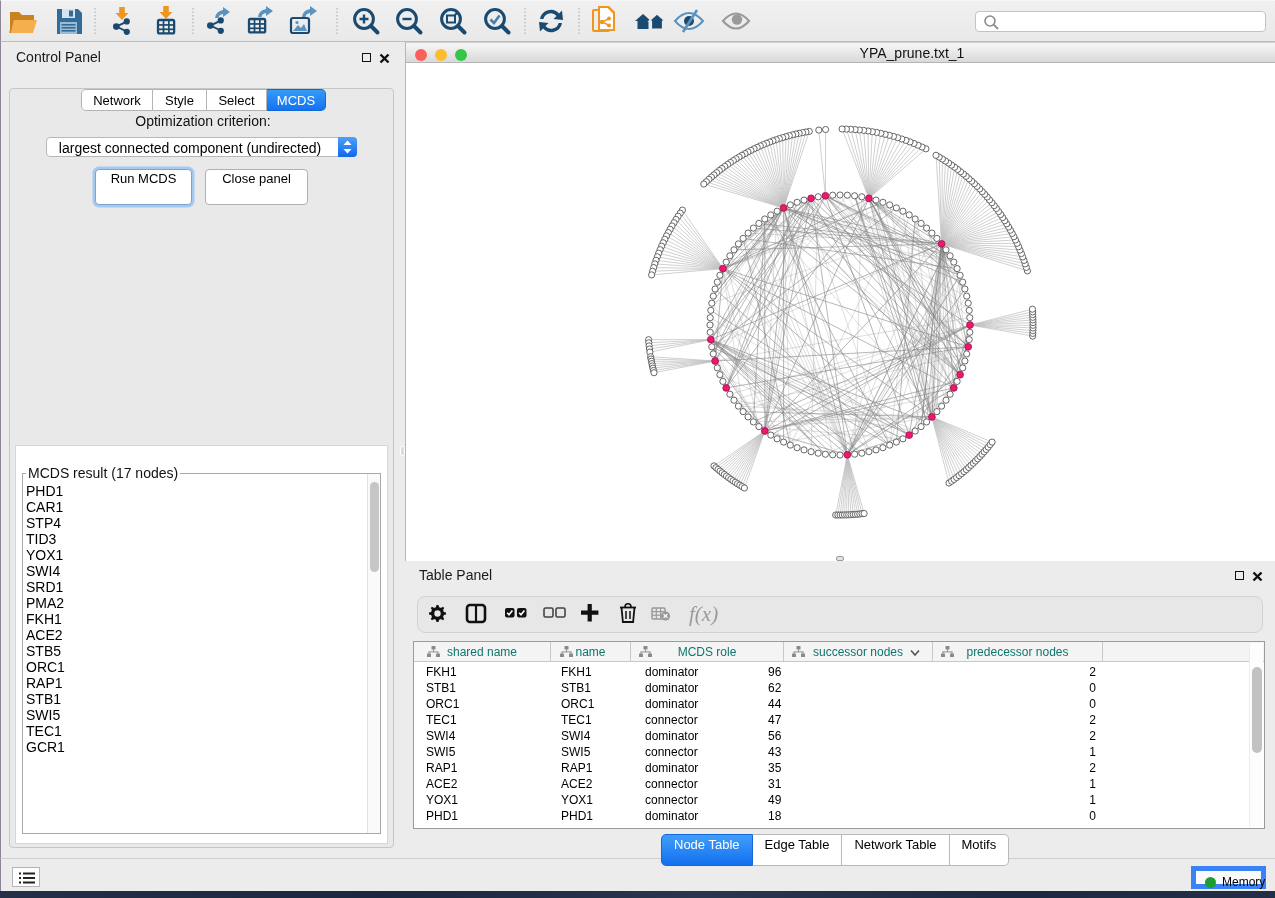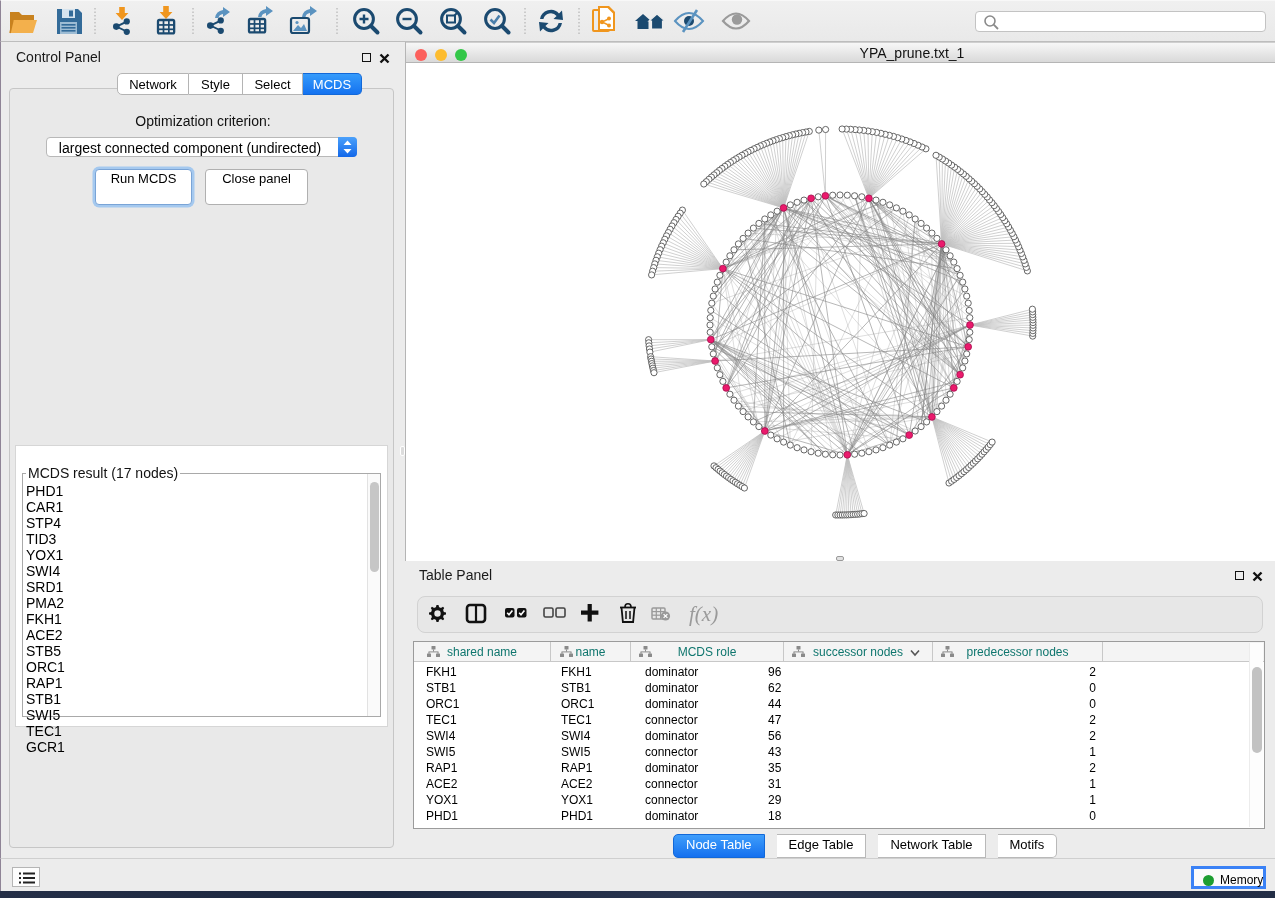--- a/index.html
+++ b/index.html
@@ -30,21 +30,21 @@
 #dropdown { position:absolute; left:45px; top:95px; width:311px; height:20px;
   background:#fff; border:1px solid #b8b8b8; border-radius:4px;
   font-size:14px; line-height:18px; }
 #dropdown .dtext { position:absolute; left:0; right:23px; text-align:center; top:1px; white-space:nowrap; overflow:hidden; }
 #dropdown .spin { position:absolute; right:-1px; top:-1px; width:19px; height:20px;
   background:linear-gradient(#4ba1fb,#1267e9); border-radius:0 4px 4px 0; }
 .btn { position:absolute; height:36px; background:#ffffff; border:1px solid #b0b0b0;
   border-radius:4px; font-size:13px; text-align:center; line-height:18px; color:#000; }
 #runbtn { left:94px; top:127px; width:97px; box-shadow:0 0 0 2.5px #a5c9ef; border-color:#7aa4d6; }
 #closebtn { left:204px; top:127px; width:103px; }
-#resultpanel { position:absolute; left:14px; top:403px; width:373px; height:282px;
+#resultpanel { position:absolute; left:14px; top:403px; width:373px; height:399px;
   background:#ffffff; border:1px solid #d6d6d6; }
 #resultgroup { position:absolute; left:6px; top:27px; right:6px; bottom:9px;
   border:1px solid #a9a9a9; }
 #resultlabel { position:absolute; left:3px; top:-9px; background:#fff; padding:0 2px;
   font-size:14px; color:#111; }
 #resultlist { position:absolute; left:0; top:9px; bottom:1px; right:14px;
   font-size:14px; line-height:16px; padding-left:3px; color:#000; }
 #resultscroll { position:absolute; right:0; top:0; bottom:0; width:13px;
   background:#fafafa; border-left:1px solid #e2e2e2; }
 #resultthumb { position:absolute; left:1.5px; top:8px; width:9px; height:90px;
@@ -68,31 +68,31 @@
 .trow { position:absolute; left:0; width:836px; height:16px; font-size:12px;
   line-height:16px; color:#000; }
 .c1 { position:absolute; left:12px; }
 .c2 { position:absolute; left:147px; }
 .c3 { position:absolute; left:231px; }
 .c4 { position:absolute; width:139px; left:354px; text-align:left; }
 .c5 { position:absolute; width:163px; left:519px; text-align:right; }
 #tscroll { position:absolute; right:1px; top:1px; bottom:1px; width:14px; background:#fdfdfd; border-left:1px solid #ececec;}
 #tthumb { position:absolute; left:2px; top:24px; width:10px; height:86px;
   background:#c2c2c2; border-radius:5px; }
-.btab { height:24px; line-height:19px; font-size:13px; text-align:center;
-  background:#fff; border:1px solid #b9b9b9; border-left:none; color:#000; padding:0 12px;margin-left:12px; }
+.btab { height:32px; line-height:19px; font-size:13px; text-align:center;
+  background:#fff; border:1px solid #b9b9b9; border-left:none; color:#000; padding:0 12px; }
 .btab.first { border-left:1px solid #b9b9b9; border-radius:5px 0 0 5px; }
 .btab.last { border-radius:0 5px 5px 0; }
 .btab.sel { background:linear-gradient(#3f9efb,#1470ef); color:#fff; border-color:#1268d8; }
 #statusbar { left:0; top:858px; width:1275px; height:33px; background:#ececec;
   border-top:1px solid #cfcfcf; border-left:1px solid #8f8496;}
 #listbtn { position:absolute; left:11px; top:8px; width:28px; height:20px;
   background:#fdfdfd; border:1px solid #b5b5b5; }
 #membtn { position:absolute; left:1190px; top:7px; width:75px; height:23px;
-  background:#fbfbfb; border:3px solid #3b82f6; font-size:12px; }
+  background:#fbfbfb; border:5px solid #3b82f6; font-size:12px; }
 #memdot { position:absolute; left:9px; top:6px; width:11px; height:11px;
   border-radius:50%; background:#1d9e31; }
 #bottomstrip { left:0; top:891px; width:1275px; height:7px;
   background:linear-gradient(90deg,#252f47,#1b2740 30%,#2a3550 55%,#1d2942 80%,#232e46); }
 </style>
 </head>
 <body>
 
 <div class="abs" id="toolbar">
     <svg width="1274" height="41" viewBox="0 0 1274 41" style="position:absolute;left:0;top:0">
@@ -218,21 +218,21 @@
       </svg>
     </div>
   </div>
 
 <div class="abs" id="cpanel">
   <div class="paneltitle" style="position:absolute;left:15px;top:7px;">Control Panel</div>
   <div class="wbtn" style="left:361px;"></div>
   <div class="xbtn" style="left:378px;top:10px;"><svg width="11" height="11" viewBox="0 0 11 11">
         <path d="M1.5 1.5 L9.5 9.5 M9.5 1.5 L1.5 9.5" stroke="#111" stroke-width="2.4"></path>
       </svg></div>
-  <div class="tabrow" style="left:80px; top:31px;margin-left:36px;">
+  <div class="tabrow" style="left:80px; top:47px;">
     <div class="tab first" style="width:72px;">Network</div>
     <div class="tab" style="width:54px;">Style</div>
     <div class="tab" style="width:60px;">Select</div>
     <div class="tab sel last" style="width:59px;">MCDS</div>
   </div>
   <div id="cp-content"></div>
   <div id="dropdown">
     <div class="dtext">largest connected component (undirected)</div>
     <div class="spin">
         <svg width="19" height="20" viewBox="0 0 19 20" style="position:absolute;left:0;top:0">
@@ -734,21 +734,21 @@
         <span class="c1">ACE2</span>
         <span class="c2">ACE2</span>
         <span class="c3">connector</span>
         <span class="c4">31</span>
         <span class="c5">1</span>
       </div>
 <div class="trow" style="top:150px;">
         <span class="c1">YOX1</span>
         <span class="c2">YOX1</span>
         <span class="c3">connector</span>
-        <span class="c4">29</span>
+        <span class="c4">49</span>
         <span class="c5">1</span>
       </div>
 <div class="trow" style="top:166px;">
         <span class="c1">PHD1</span>
         <span class="c2">PHD1</span>
         <span class="c3">dominator</span>
         <span class="c4">18</span>
         <span class="c5">0</span>
       </div>
 <div id="tscroll">

